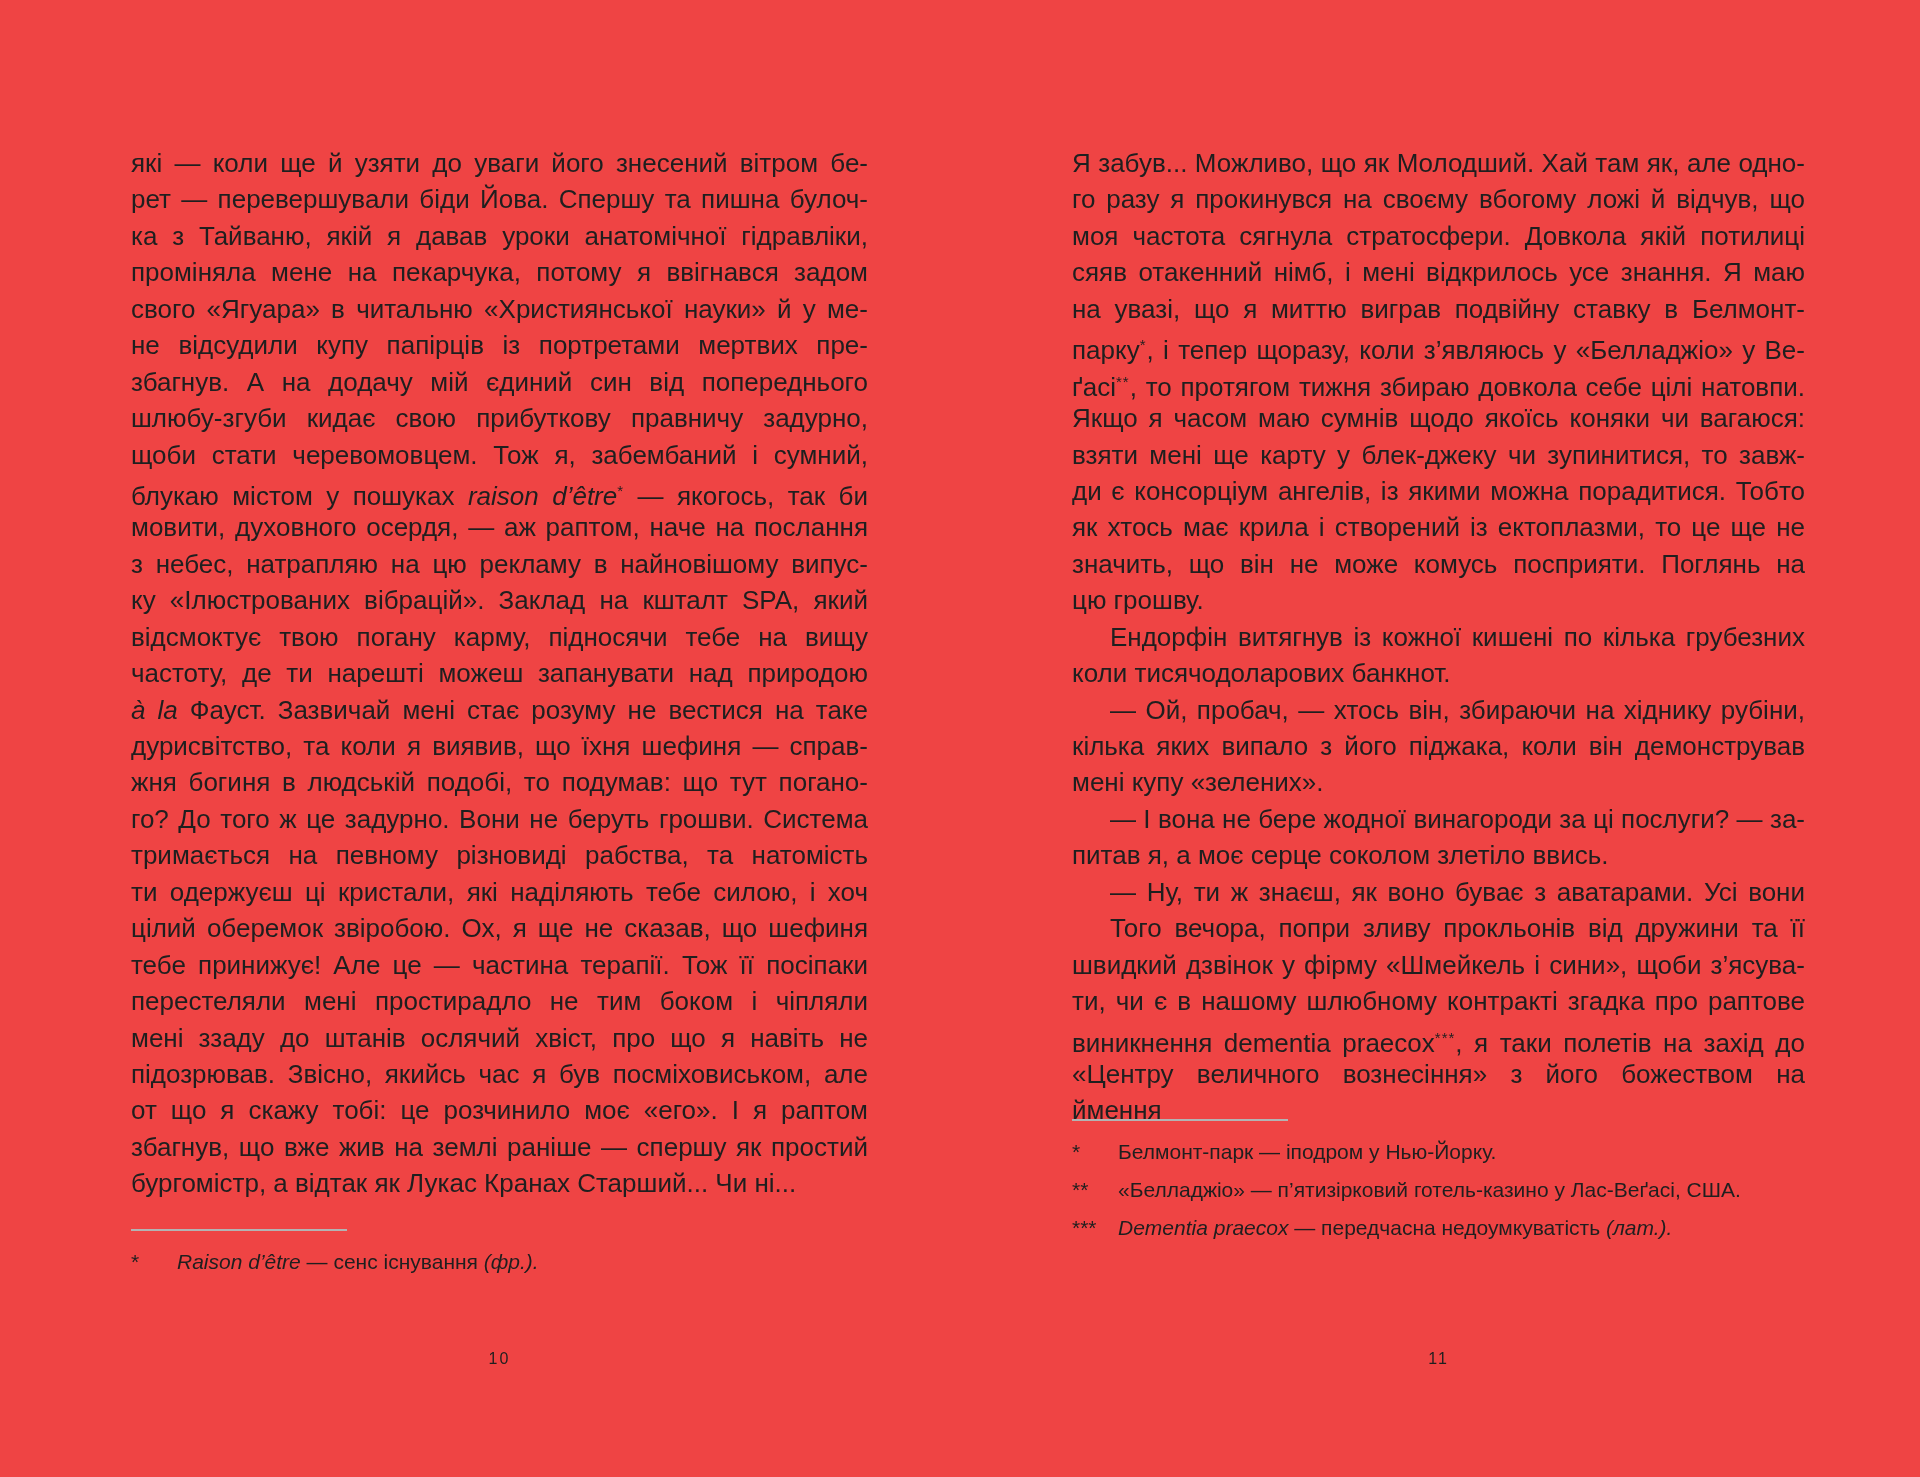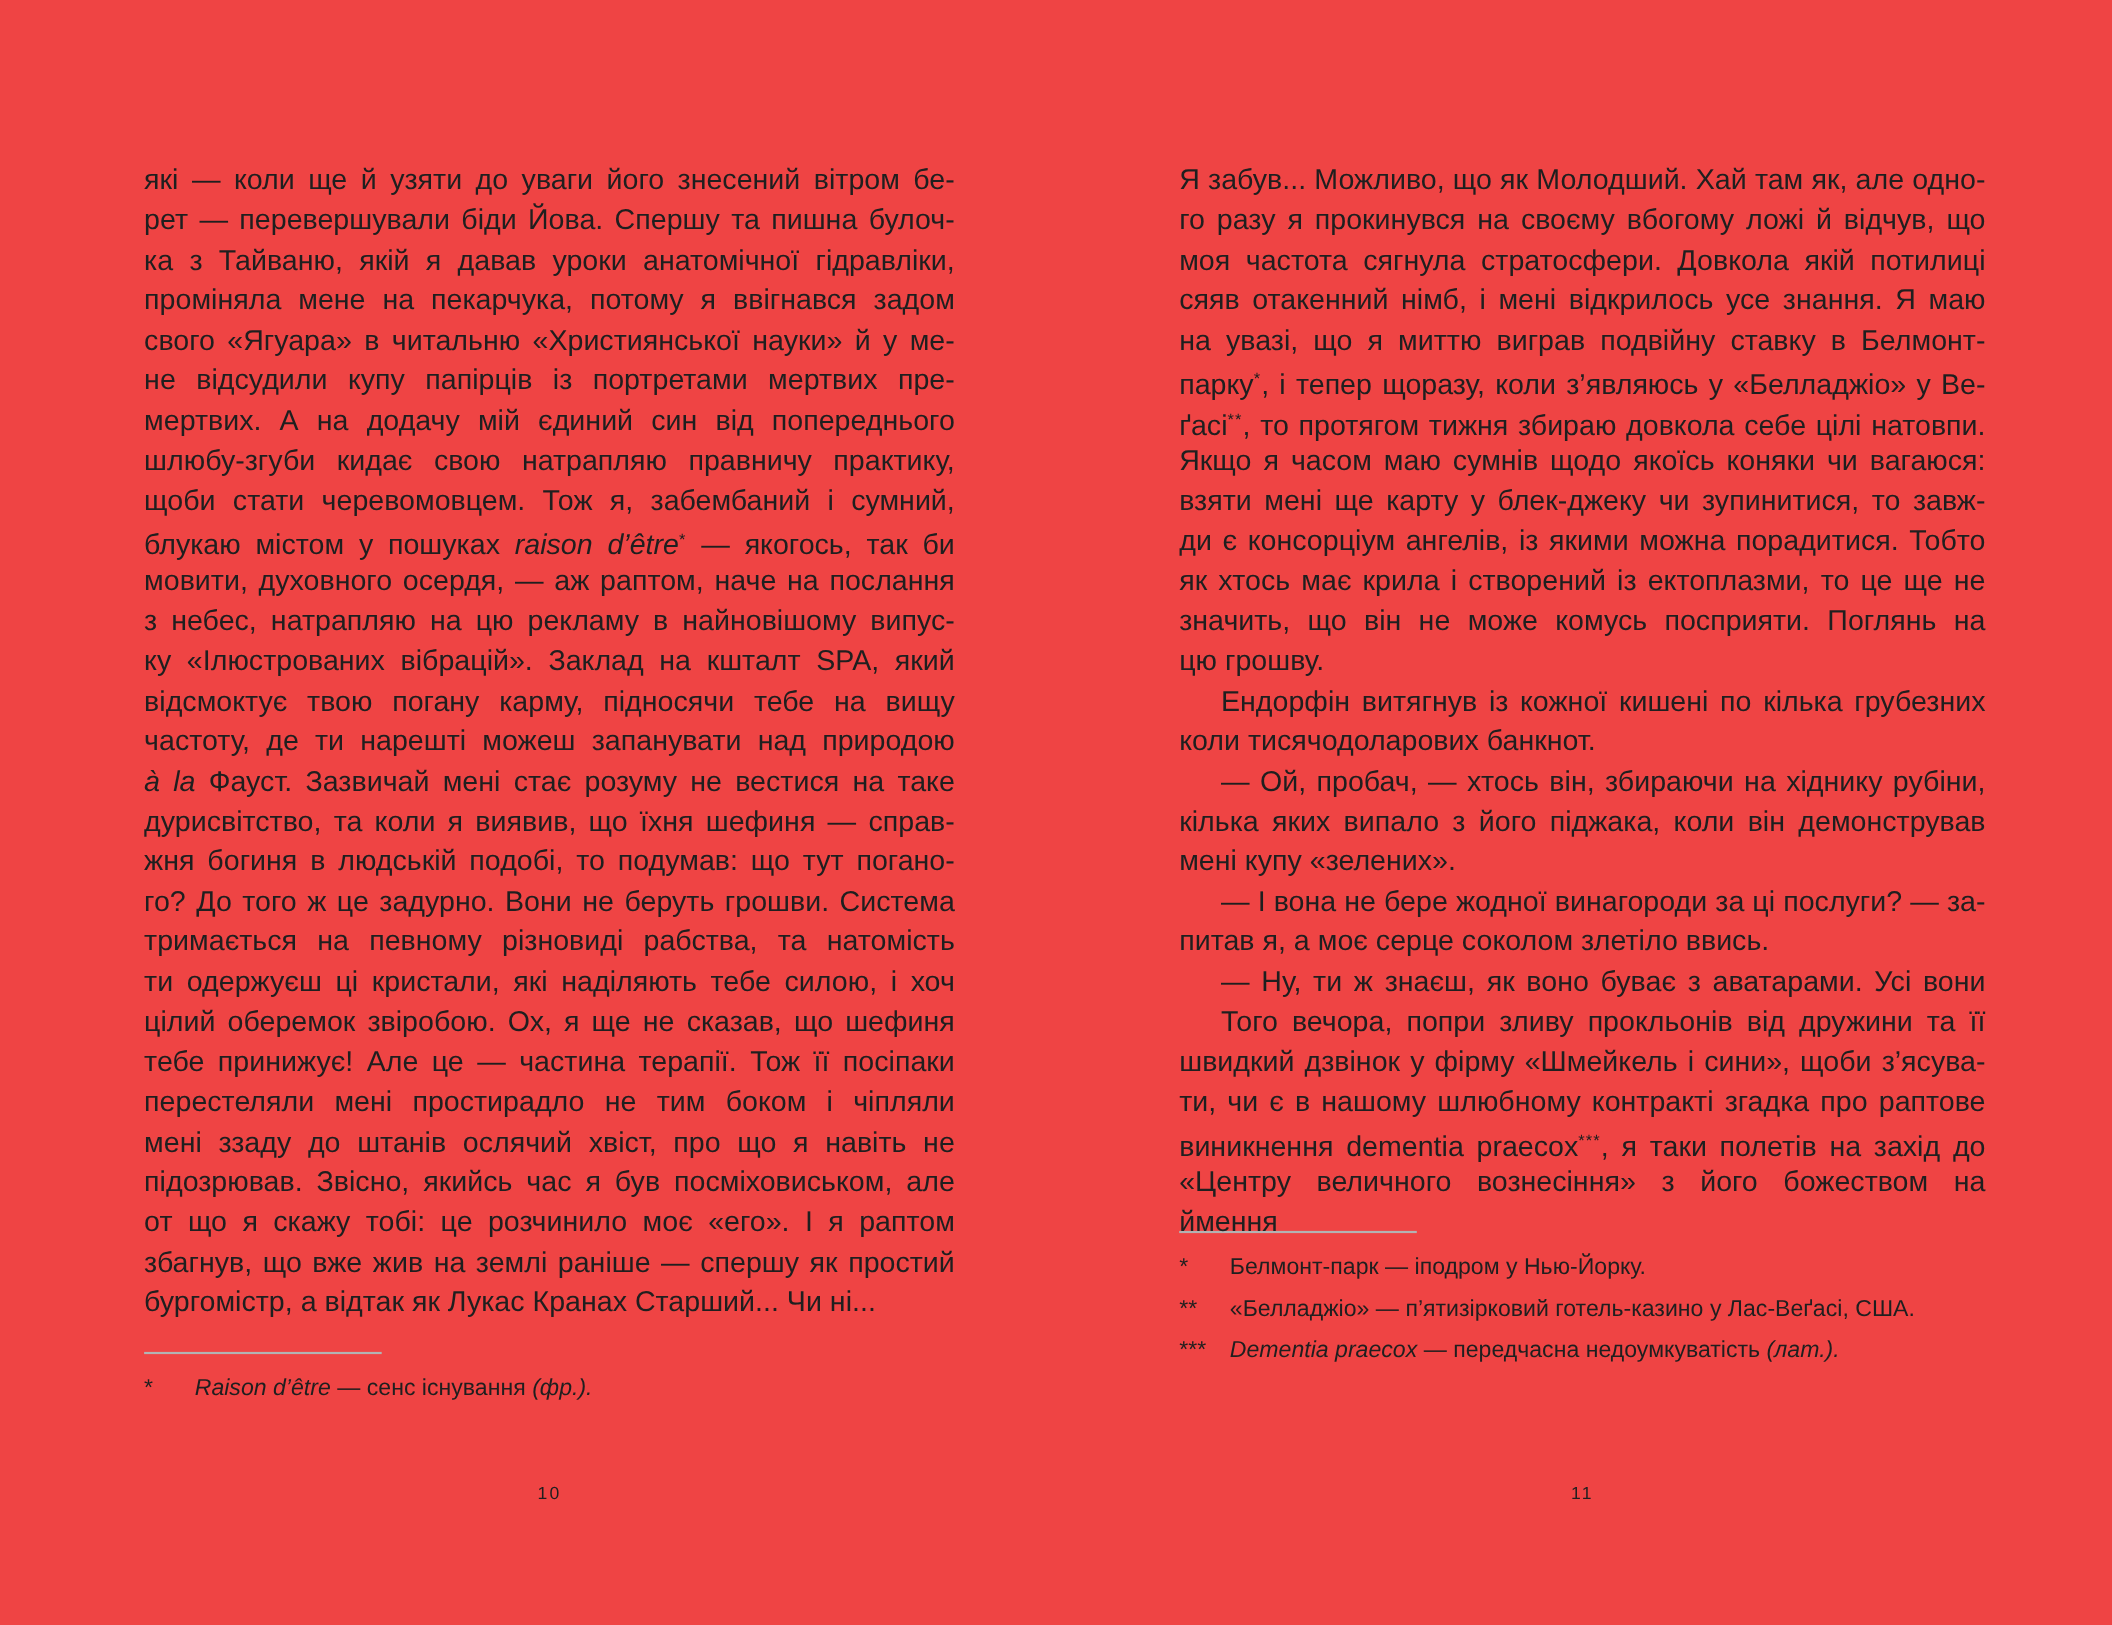--- a/index.html
+++ b/index.html
@@ -47,22 +47,22 @@
 
   <section class="page page--left">
     <div class="text-block">
       <div>
           <div class="line"><span>які — коли ще й узяти до уваги його знесений вітром бе-</span></div>
           <div class="line"><span>рет — перевершували біди Йова. Спершу та пишна булоч-</span></div>
           <div class="line"><span>ка з Тайваню, якій я давав уроки анатомічної гідравліки,</span></div>
           <div class="line"><span>проміняла мене на пекарчука, потому я ввігнався задом</span></div>
           <div class="line"><span>свого «Ягуара» в читальню «Християнської науки» й у ме-</span></div>
           <div class="line"><span>не відсудили купу папірців із портретами мертвих пре-</span></div>
-          <div class="line"><span>мертвих. А на додачу мій єдиний син від попереднього</span></div>
-          <div class="line"><span>шлюбу-згуби кидає свою натрапляю правничу практику,</span></div>
+          <div class="line"><span>збагнув. А на додачу мій єдиний син від попереднього</span></div>
+          <div class="line"><span>шлюбу-згуби кидає свою прибуткову правничу задурно,</span></div>
           <div class="line"><span>щоби стати черевомовцем. Тож я, забембаний і сумний,</span></div>
           <div class="line"><span>блукаю містом у пошуках </span><span class="it">raison d’être</span><span class="sup">*</span><span> — якогось, так би</span></div>
           <div class="line"><span>мовити, духовного осердя, — аж раптом, наче на послання</span></div>
           <div class="line"><span>з небес, натрапляю на цю рекламу в найновішому випус-</span></div>
           <div class="line"><span>ку «Ілюстрованих вібрацій». Заклад на кшталт SPA, який</span></div>
           <div class="line"><span>відсмоктує твою погану карму, підносячи тебе на вищу</span></div>
           <div class="line"><span>частоту, де ти нарешті можеш запанувати над природою</span></div>
           <div class="line"><span class="it">à la</span><span> Фауст. Зазвичай мені стає розуму не вестися на таке</span></div>
           <div class="line"><span>дурисвітство, та коли я виявив, що їхня шефиня — справ-</span></div>
           <div class="line"><span>жня богиня в людській подобі, то подумав: що тут погано-</span></div>

